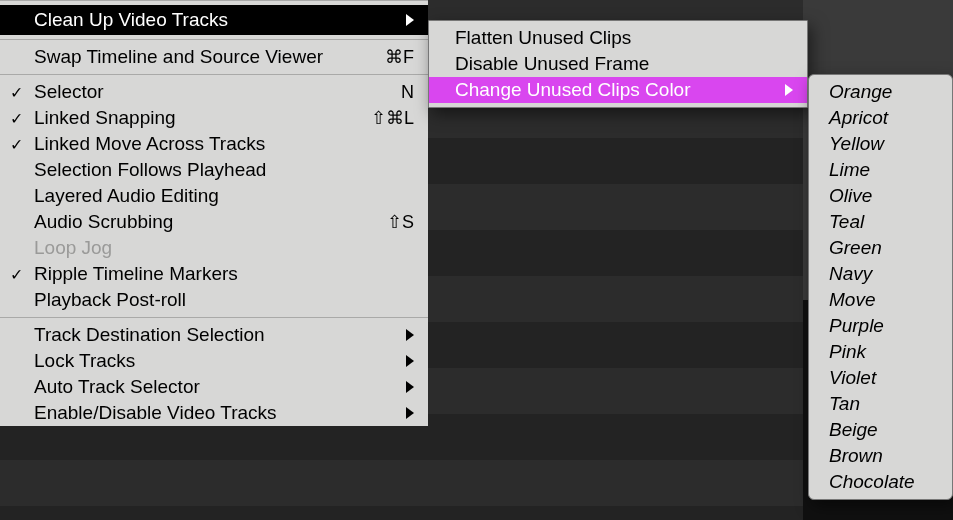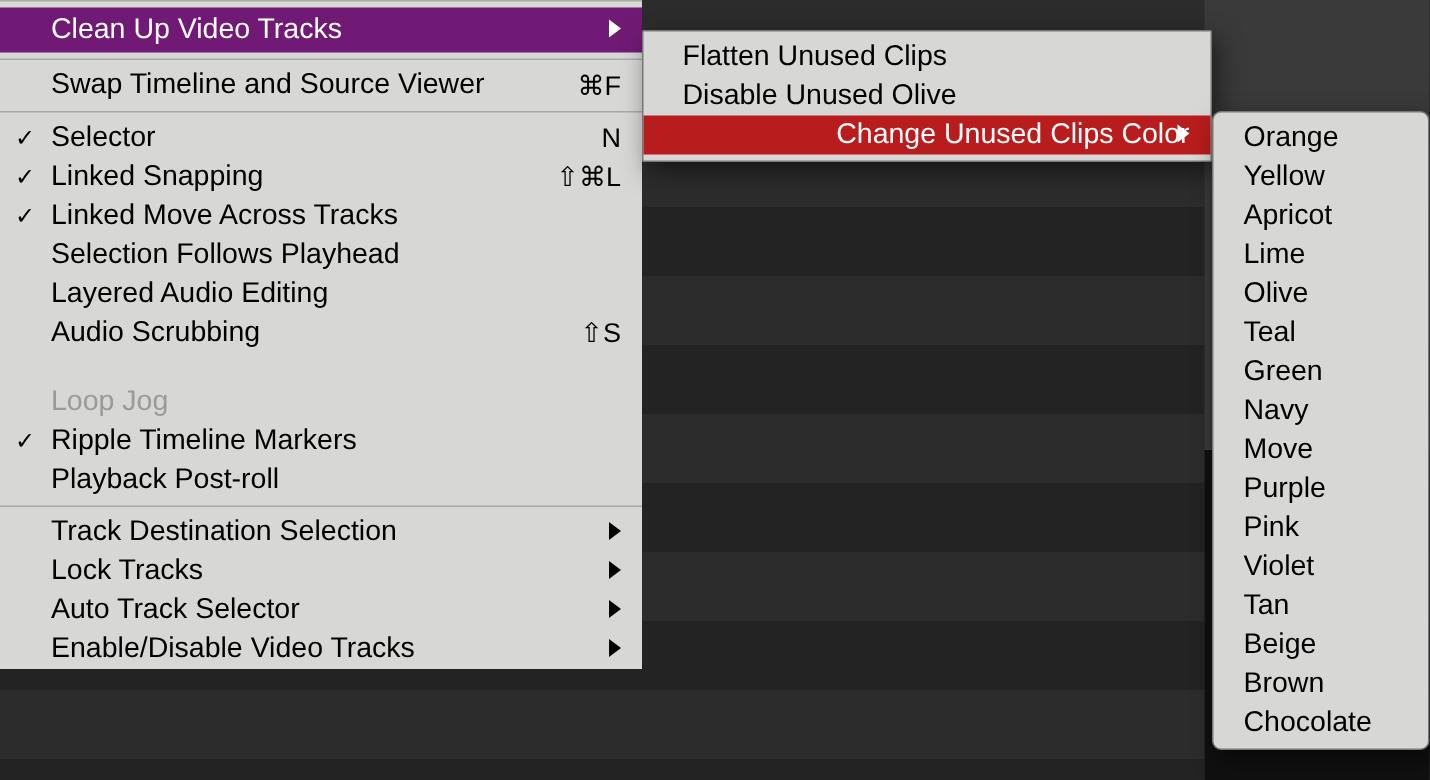--- a/index.html
+++ b/index.html
@@ -12,38 +12,38 @@
       #2c2c2c 0, #2c2c2c 46px,
       #232323 46px, #232323 92px
     ); }
   .bg-right { position:absolute; top:0; right:0; width:150px; height:520px; background:#3a3a3a; }
   .bg-right-dark { position:absolute; top:300px; right:0; width:150px; height:220px; background:#101010; }
 
   
   .menu { position:absolute; left:0; top:0; width:428px; background:#d7d7d6; color:#000; }
   .menu .row { position:relative; display:flex; align-items:center; height:26px; padding:0 14px 0 34px; }
   .menu .sep { height:1px; background:#a9a9a8; margin:4px 0; }
-  .menu .highlight { background:#701a75; color:#fff; height:30px; }
+  .menu .highlight { background:#000000; color:#fff; height:30px; }
   .menu .label { flex:1 1 auto; white-space:nowrap; }
   .menu .shortcut { color:#000; font-size:18px; white-space:nowrap; }
   .menu .check { position:absolute; left:10px; font-size:16px; }
   .menu .arrow { position:absolute; right:14px; }
-  .menu .disabled { color:#9a9a99;margin-top:20px; }
+  .menu .disabled { color:#9a9a99; }
   .arrow-glyph { display:inline-block; width:0; height:0; border-top:6px solid transparent; border-bottom:6px solid transparent; border-left:8px solid currentColor; }
 
   
   .submenu1 { position:absolute; left:428px; top:20px; width:380px; background:#d7d7d6; color:#000; border:1px solid #777; border-radius:1px; padding:4px 0; box-shadow:4px 6px 16px rgba(0,0,0,.5); }
   .submenu1 .row { position:relative; display:flex; align-items:center; height:26px; padding:0 14px 0 26px; }
-  .submenu1 .highlight { background:#b91c1c; color:#fff;justify-content:flex-end; }
+  .submenu1 .highlight { background:#d946ef; color:#fff; }
   .submenu1 .arrow { position:absolute; right:14px; }
 
   
   .submenu2 { position:absolute; left:808px; top:74px; width:145px; background:#d7d7d6; color:#000; border:1px solid #777; border-radius:6px; padding:4px 0; box-shadow:4px 6px 16px rgba(0,0,0,.5); }
   .submenu2 .row { display:flex; align-items:center; height:26px; padding:0 14px 0 20px; }
-  .submenu2 .row .label { white-space:nowrap; }
+  .submenu2 .row .label { white-space:nowrap;font-style:italic; }
 
 </style>
 </head>
 <body>
 
 <div class="bg"></div>
 <div class="bg-right"></div>
 <div class="bg-right-dark"></div>
 
 <div class="menu">
@@ -117,37 +117,37 @@
     <span class="label">Enable/Disable Video Tracks</span>
     <span class="arrow"><span class="arrow-glyph" style="border-left-color:#000"></span></span>
   </div>
 </div>
 
 <div class="submenu1">
   <div class="row">
     <span class="label">Flatten Unused Clips</span>
   </div>
   <div class="row">
-    <span class="label">Disable Unused Olive</span>
+    <span class="label">Disable Unused Frame</span>
   </div>
   <div class="row highlight">
     <span class="label">Change Unused Clips Color</span>
     <span class="arrow"><span class="arrow-glyph"></span></span>
   </div>
 </div>
 
 <div class="submenu2">
   <div class="row">
       <span class="label">Orange</span>
     </div>
   <div class="row">
-      <span class="label">Yellow</span>
+      <span class="label">Apricot</span>
     </div>
   <div class="row">
-      <span class="label">Apricot</span>
+      <span class="label">Yellow</span>
     </div>
   <div class="row">
       <span class="label">Lime</span>
     </div>
   <div class="row">
       <span class="label">Olive</span>
     </div>
   <div class="row">
       <span class="label">Teal</span>
     </div>

